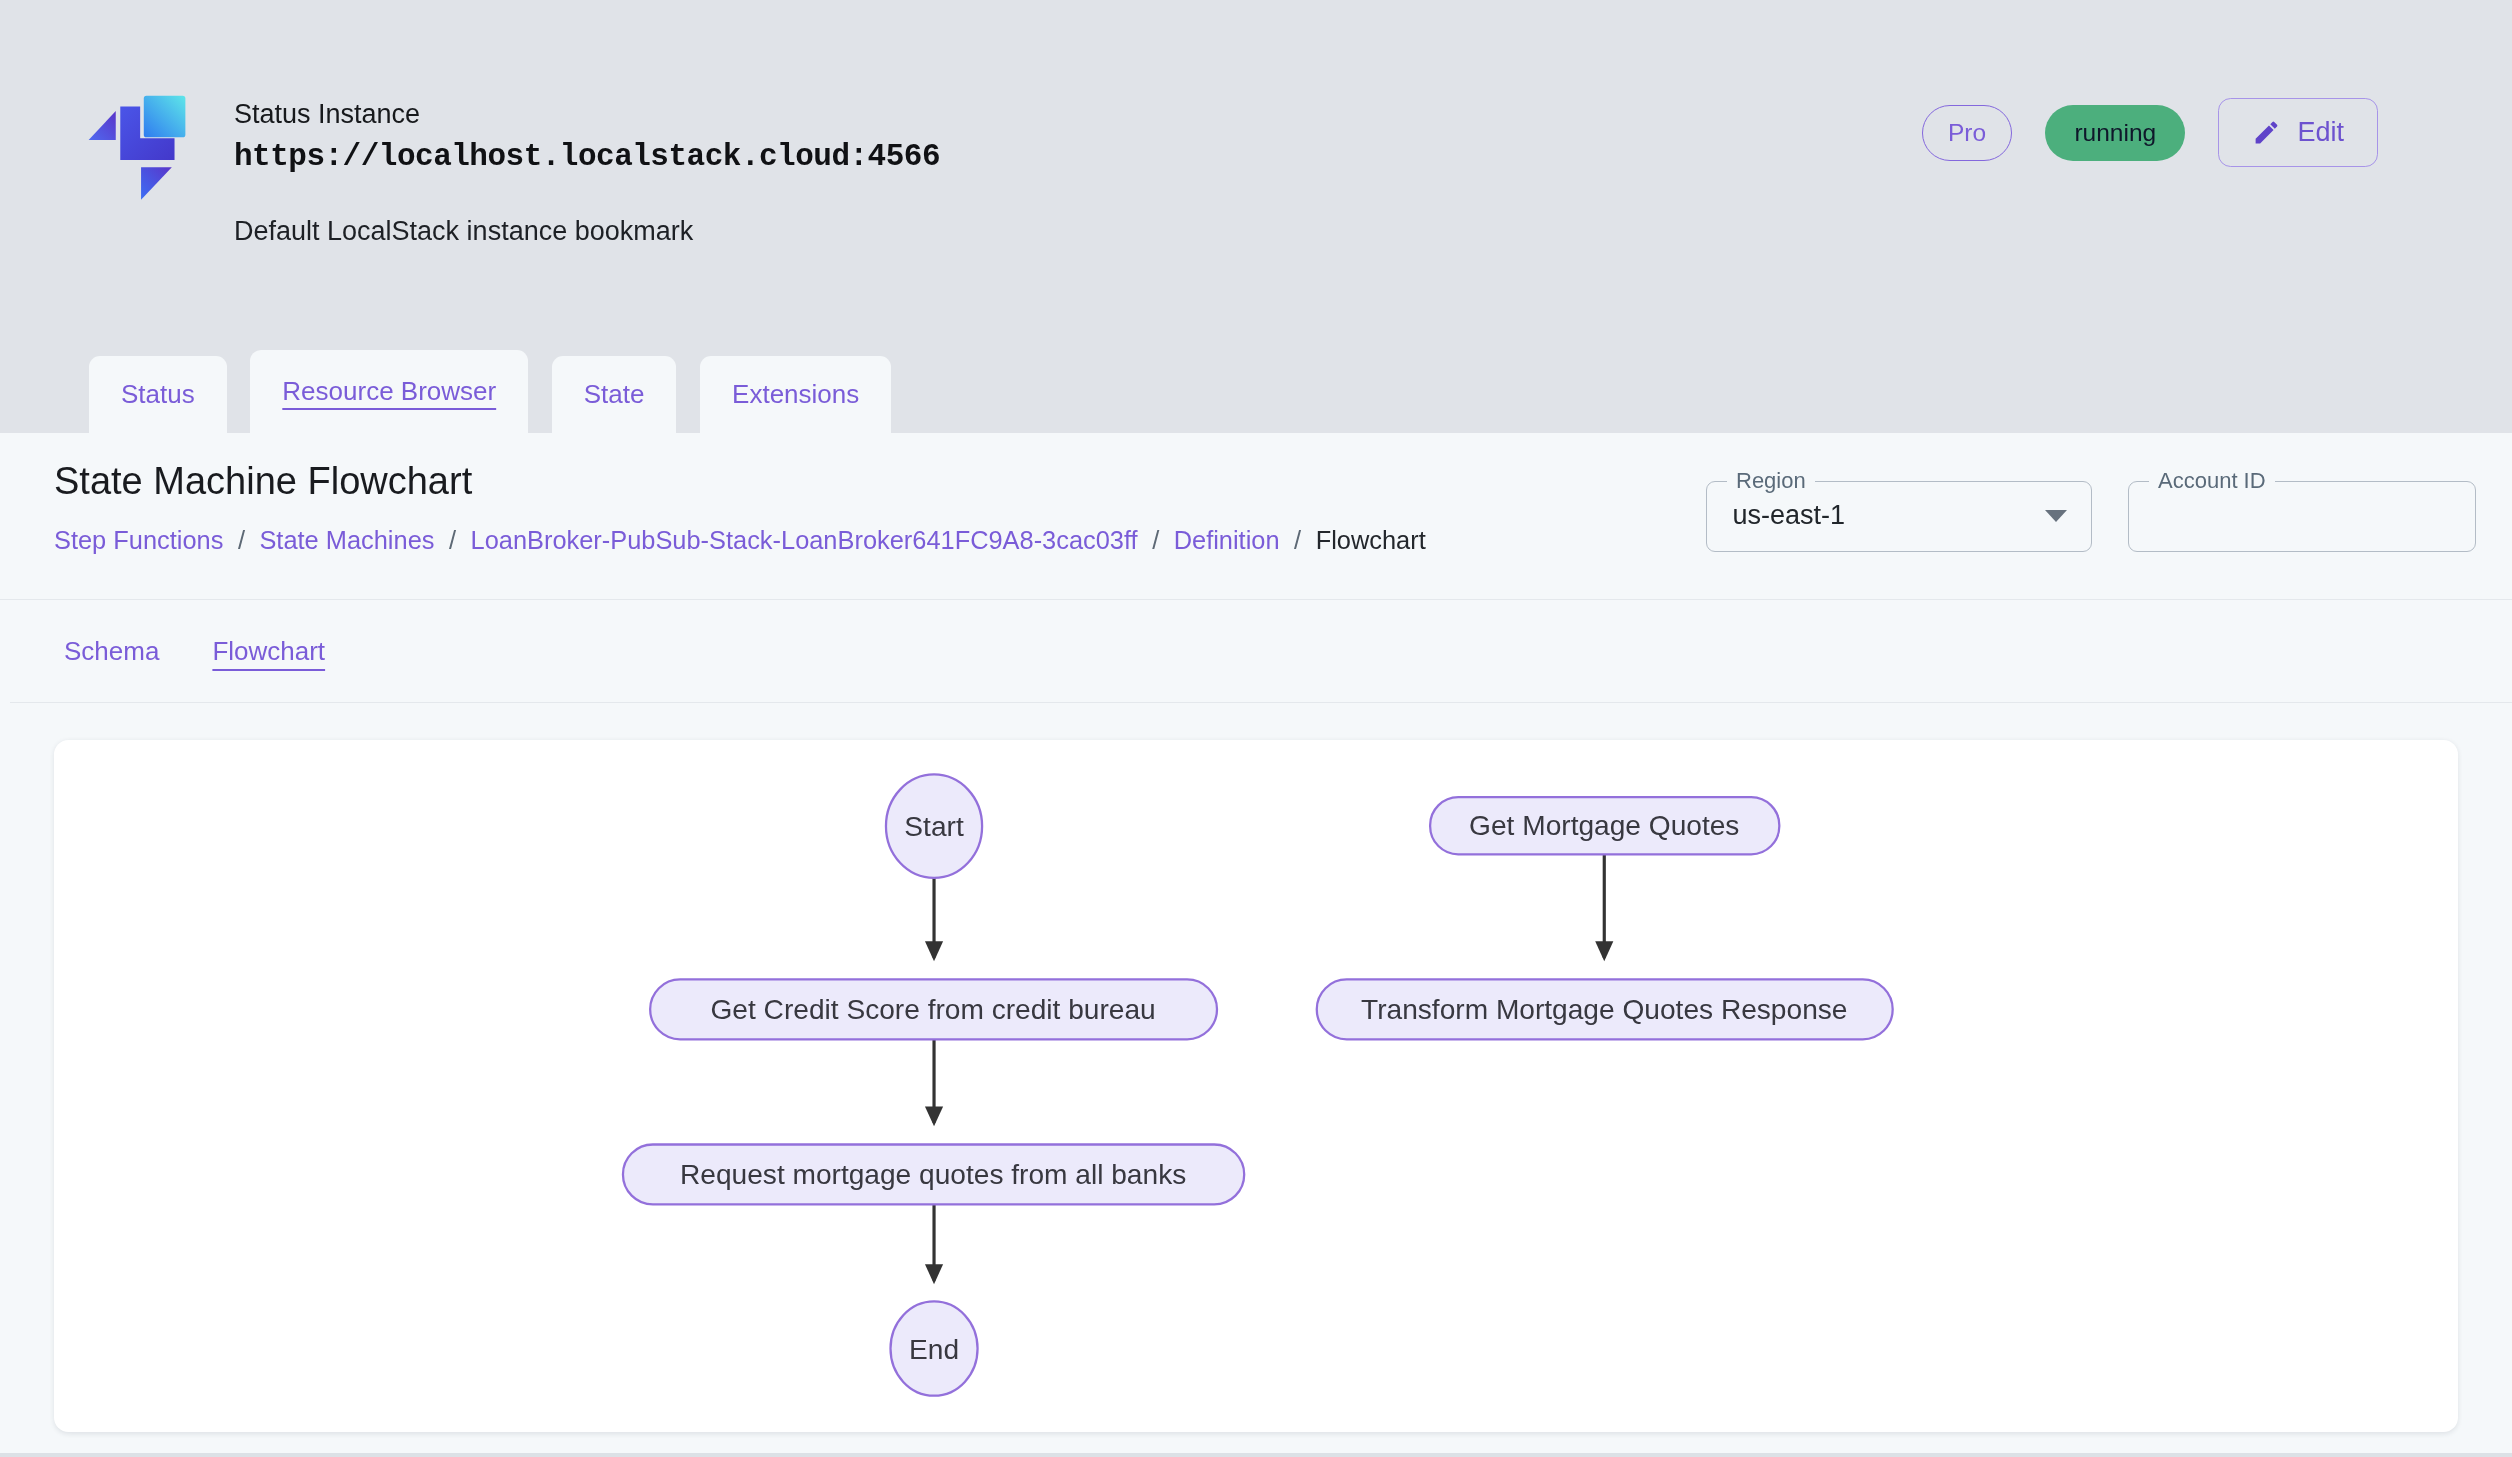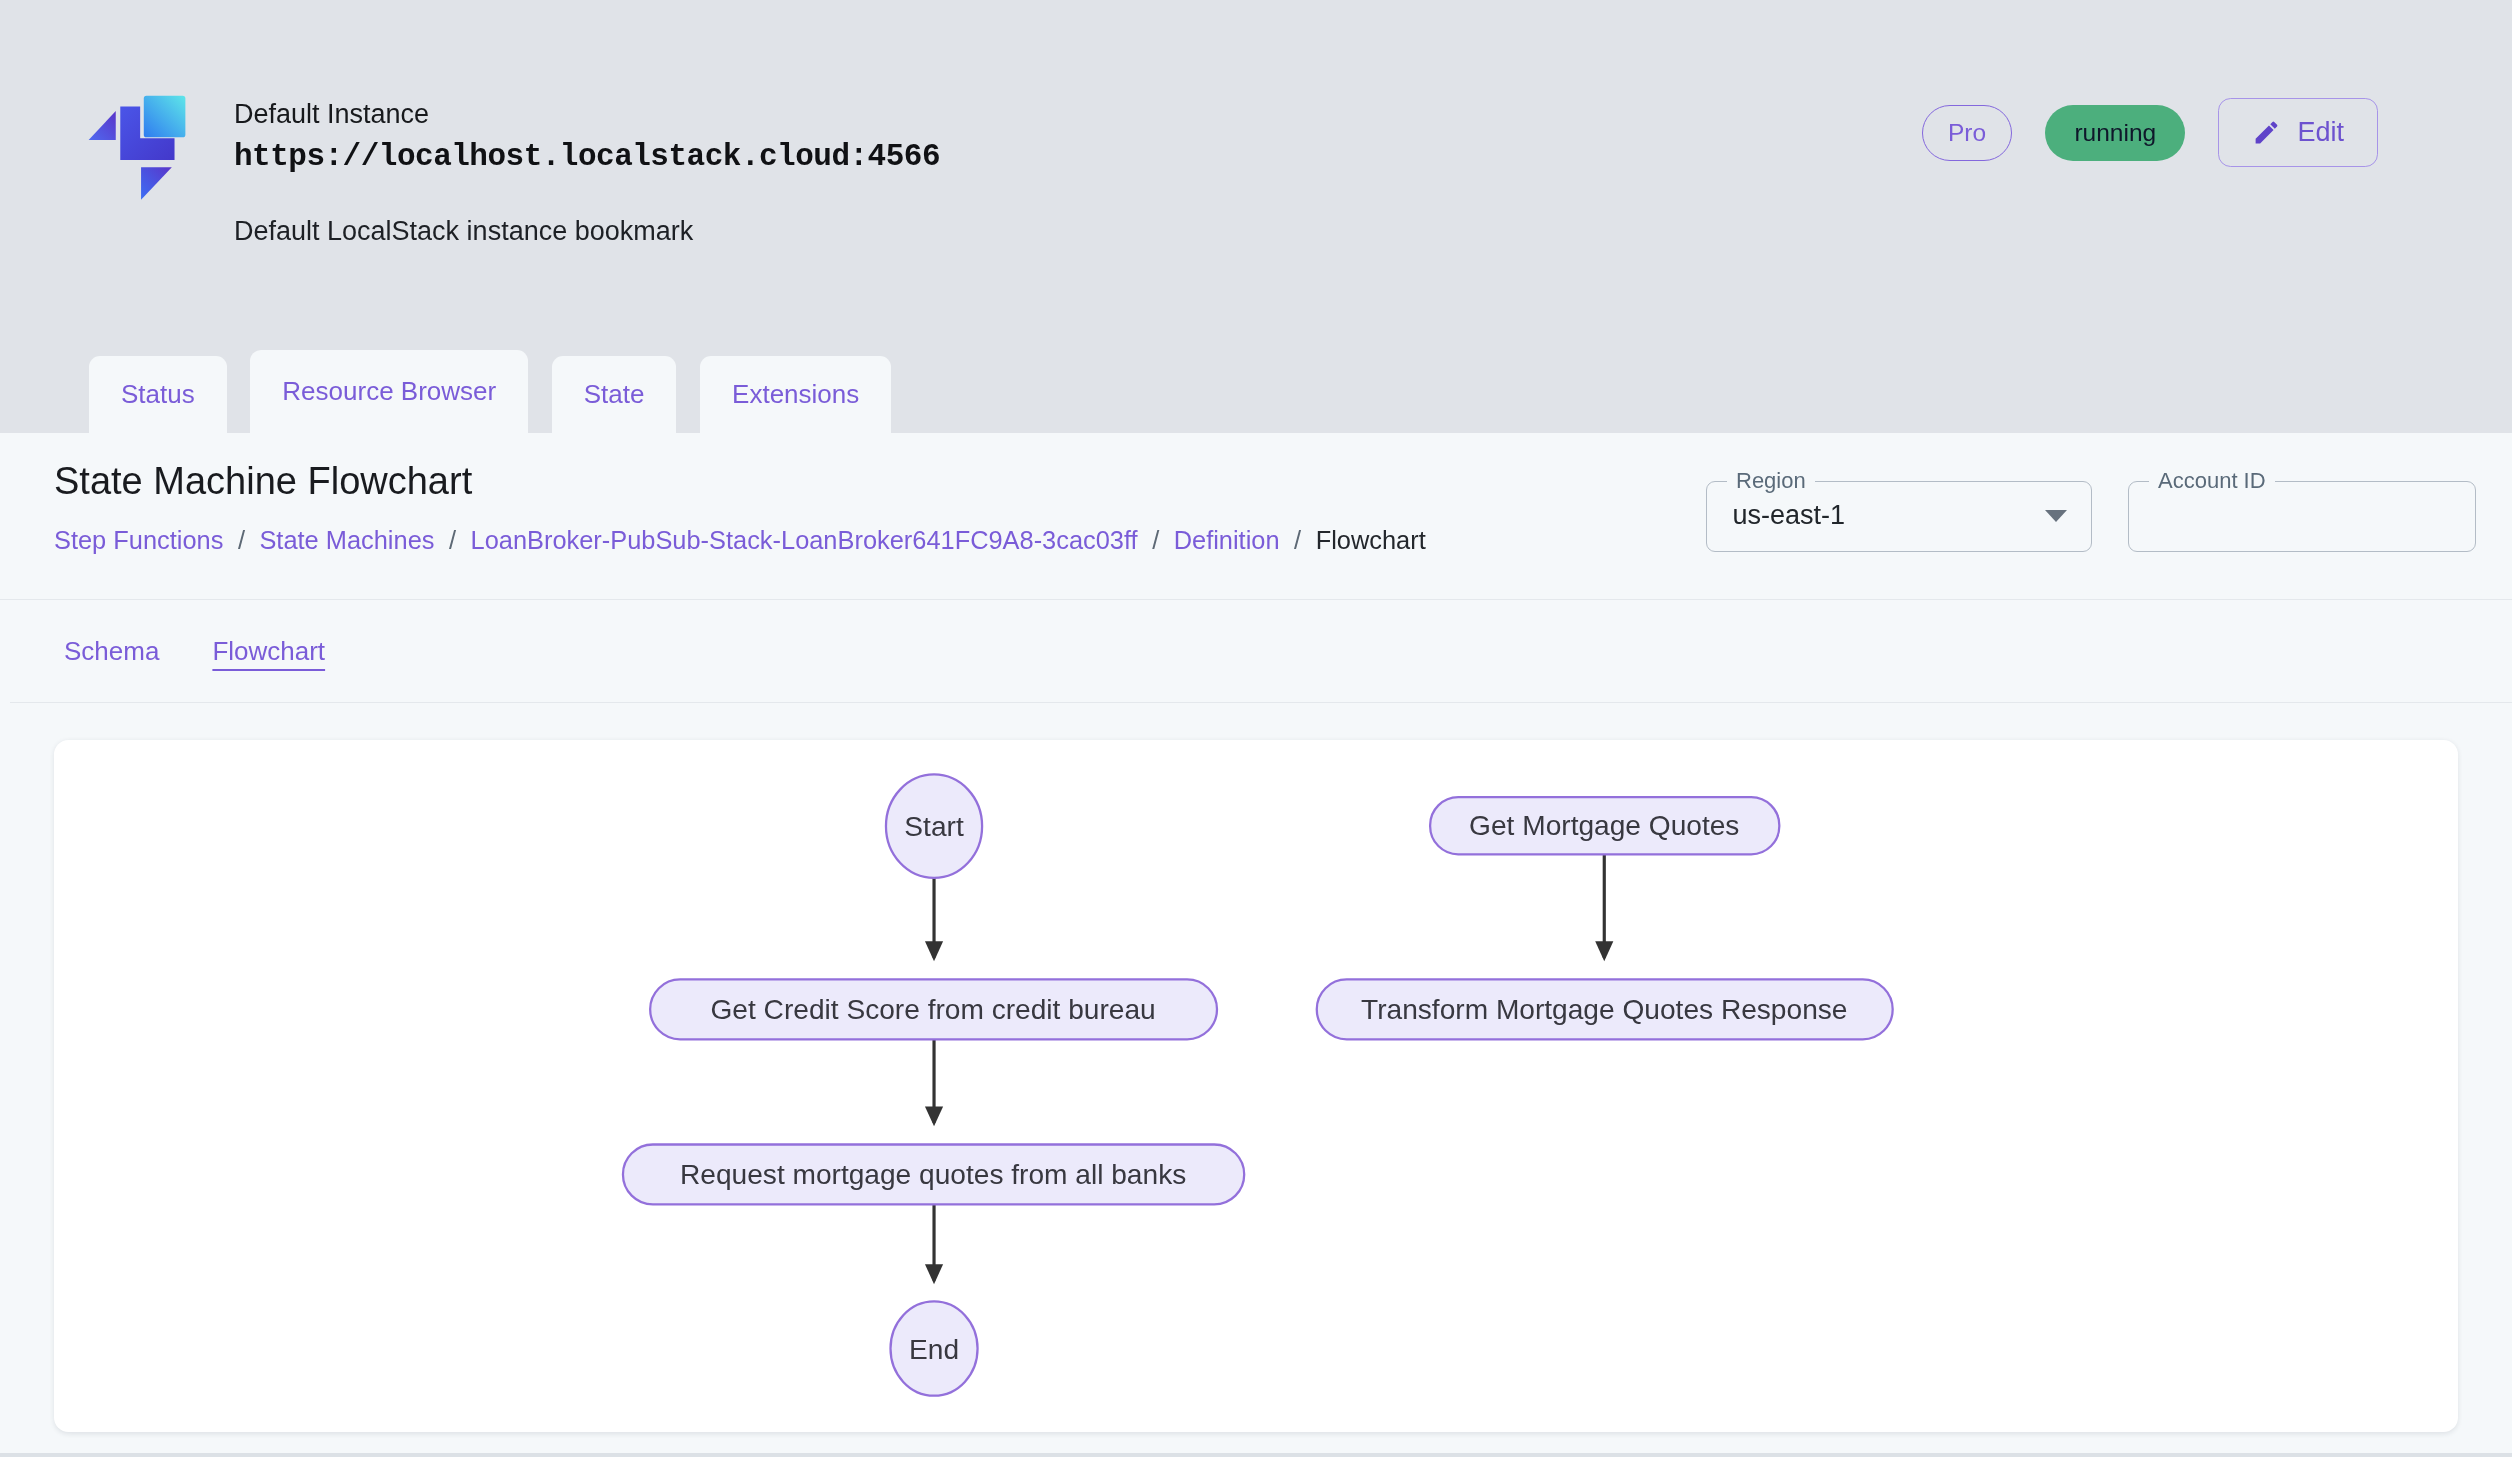--- a/index.html
+++ b/index.html
@@ -17,21 +17,21 @@
   .chip{display:flex;align-items:center;justify-content:center;height:56px;border-radius:906px;font-size:24.5px;box-sizing:border-box;}
   .chip-pro{border:1.8px solid #8468dd;color:#7a5cd8;padding:0 25.4px;background:transparent;}
   .chip-running{background:#4caf7d;color:#0f172a;padding:0 29px;}
   .edit-btn{display:flex;align-items:center;gap:16.3px;height:69px;padding:8px 33px;border:1.8px solid #a violet;}
   .edit-btn{border:1.8px solid #a794e8;border-radius:12.7px;color:#6d52cf;font-size:27px;background:transparent;box-sizing:border-box;cursor:pointer;}
 
   
   .tabs{position:absolute;left:79px;top:350px;height:83px;display:flex;align-items:flex-end;gap:13.6px;}
   .tab{background:#f5f8fa;border-radius:11px 11px 0 0;height:77px;padding:0 32px;display:flex;align-items:center;color:#7a5cd8;font-size:26px;cursor:pointer;margin-left:10px;}
   .tab.active{height:83px;}
-  .tab.active .tab-label{text-underline-offset:8.2px;text-decoration-thickness:2.3px;}
+  .tab.active .tab-label{text-decoration:underline;text-underline-offset:8.2px;text-decoration-thickness:2.3px;}
 
   
   .panel{position:absolute;left:0;top:433px;width:2512px;height:1024px;background:#f5f8fa;}
   .panel-header{position:absolute;left:0;top:0;width:100%;height:167px;border-bottom:1.8px solid #e4e8ec;box-sizing:border-box;}
   .page-title{position:absolute;left:54px;top:27px;font-size:38px;font-weight:400;color:#191b1f;}
   .breadcrumb{position:absolute;left:54px;top:93px;font-size:25.4px;display:flex;align-items:center;white-space:nowrap;}
   .crumb{color:#7a5cd8;cursor:pointer;}
   .crumb-sep{color:#5d6975;margin:0 14.5px;}
   .crumb-current{color:#23272c;}
 
@@ -80,21 +80,21 @@
         </linearGradient>
       </defs>
       <rect x="68" y="13" width="46" height="46" rx="3" fill="url(#lg-sq)"></rect>
       <polygon points="42,25 64,25 64,60 102,60 102,84 42,84" fill="url(#lg-l)"></polygon>
       <polygon points="7,62 37,30 37,62" fill="url(#lg-t1)"></polygon>
       <polygon points="65,92 99,92 65,128" fill="url(#lg-t2)"></polygon>
     </svg>
   </div>
 
   <div class="instance-info">
-    <div class="instance-name">Default Instance</div>
+    <div class="instance-name">Status Instance</div>
     <div class="instance-url">https://localhost.localstack.cloud:4566</div>
     <div class="instance-desc">Default LocalStack instance bookmark</div>
   </div>
 
   <div class="header-actions">
     <div class="chip chip-pro">Pro</div>
     <div class="chip chip-running">running</div>
     <button class="edit-btn">
       <span style="display:flex;">
         <svg width="29" height="29" viewBox="0 0 24 24">

